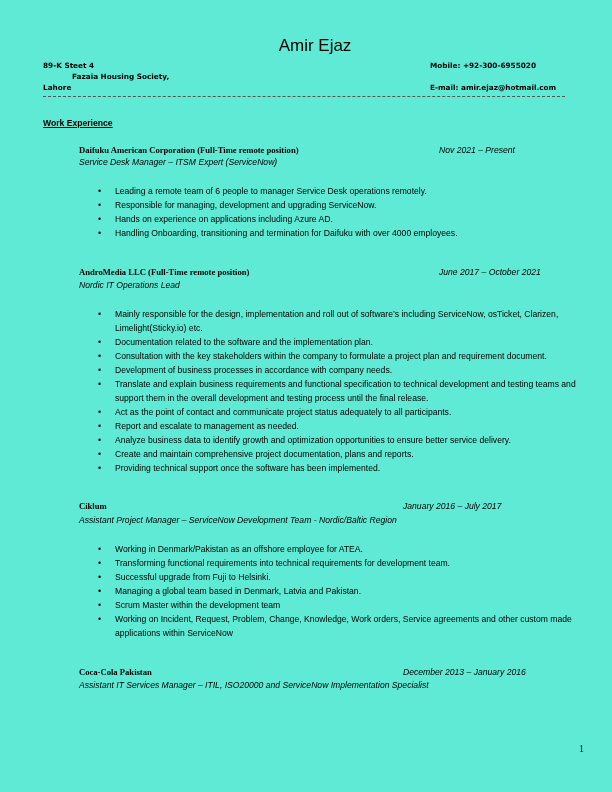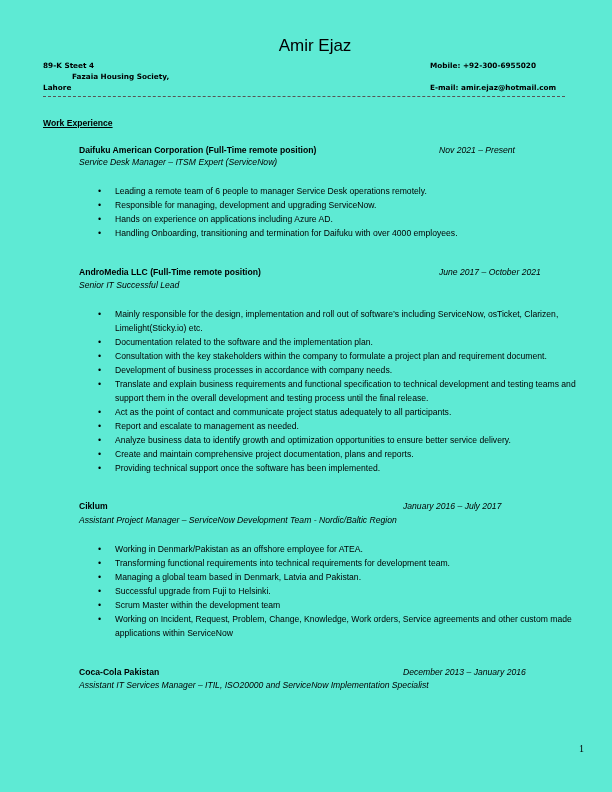--- a/index.html
+++ b/index.html
@@ -4,21 +4,21 @@
 <style>
   html, body { margin: 0; padding: 0; background: #ffffff; }
   body { width: 612px; height: 792px; position: relative; overflow: hidden; color: #000; }
   .page { position: absolute; left: 0; top: 0; width: 612px; height: 792px; background: #5eead4; }
   .abs { position: absolute; white-space: nowrap; }
   .name { left: 0; width: 630px; text-align: center; top: 36px; font-family: "Liberation Sans", sans-serif; font-size: 17px; }
   .contact { font-family: "DejaVu Sans", sans-serif; font-weight: bold; font-size: 7.3px; line-height: 11px; }
   .dash { left: 43px; top: 96px; width: 522px; height: 0; border-top: 1px dashed #555; }
   .body-text { font-family: "Liberation Sans", sans-serif; font-size: 8.6px; }
   .section-title { left: 43px; top: 118px; font-weight: bold; text-decoration: underline; }
-  .company { font-weight: bold; }
+  .company { font-weight: bold; font-family: Liberation Serif, serif; }
   .dates, .role { font-style: italic; }
   ul.bullets { position: absolute; margin: 0; padding: 0; list-style: none; left: 98px; width: 490px; }
   ul.bullets li { position: relative; padding-left: 17px; line-height: 14px; font-family: "Liberation Sans", sans-serif; font-size: 8.6px; white-space: normal; }
   ul.bullets li::before { content: "\2022"; position: absolute; left: 0; top: 0; font-size: 9px; }
   .pagenum { left: 579px; top: 743px; font-family: "Liberation Serif", serif; font-size: 10px; }
 </style>
 </head>
 <body>
 
 <div class="page">
@@ -41,42 +41,42 @@
   <div class="abs body-text role" style="left:79px; top:157px;">Service Desk Manager – ITSM Expert (ServiceNow)</div>
   <ul class="bullets" style="top:184px;">
     <li>Leading a remote team of 6 people to manager Service Desk operations remotely.</li>
     <li>Responsible for managing, development and upgrading ServiceNow.</li>
     <li>Hands on experience on applications including Azure AD.</li>
     <li>Handling Onboarding, transitioning and termination for Daifuku with over 4000 employees.</li>
   </ul>
 
   <div class="abs body-text company" style="left:79px; top:267px;">AndroMedia LLC (Full-Time remote position)</div>
   <div class="abs body-text dates" style="left:439px; top:267px;">June 2017 – October 2021</div>
-  <div class="abs body-text role" style="left:79px; top:280px;">Senior IT Successful Lead</div>
+  <div class="abs body-text role" style="left:79px; top:280px;">Nordic IT Operations Lead</div>
   <ul class="bullets" style="top:307px;">
     <li>Mainly responsible for the design, implementation and roll out of software’s including ServiceNow, osTicket, Clarizen, Limelight(Sticky.io) etc.</li>
     <li>Documentation related to the software and the implementation plan.</li>
     <li>Consultation with the key stakeholders within the company to formulate a project plan and requirement document.</li>
     <li>Development of business processes in accordance with company needs.</li>
     <li>Translate and explain business requirements and functional specification to technical development and testing teams and support them in the overall development and testing process until the final release.</li>
     <li>Act as the point of contact and communicate project status adequately to all participants.</li>
     <li>Report and escalate to management as needed.</li>
     <li>Analyze business data to identify growth and optimization opportunities to ensure better service delivery.</li>
     <li>Create and maintain comprehensive project documentation, plans and reports.</li>
     <li>Providing technical support once the software has been implemented.</li>
   </ul>
 
   <div class="abs body-text company" style="left:79px; top:501px;">Ciklum</div>
   <div class="abs body-text dates" style="left:403px; top:501px;">January 2016 – July 2017</div>
   <div class="abs body-text role" style="left:79px; top:515px;">Assistant Project Manager – ServiceNow Development Team - Nordic/Baltic Region</div>
   <ul class="bullets" style="top:542px;">
     <li>Working in Denmark/Pakistan as an offshore employee for ATEA.</li>
     <li>Transforming functional requirements into technical requirements for development team.</li>
+    <li>Successful upgrade from Fuji to Helsinki.</li>
     <li>Managing a global team based in Denmark, Latvia and Pakistan.</li>
-    <li>Successful upgrade from Fuji to Helsinki.</li>
     <li>Scrum Master within the development team</li>
     <li>Working on Incident, Request, Problem, Change, Knowledge, Work orders, Service agreements and other custom made applications within ServiceNow</li>
   </ul>
 
   <div class="abs body-text company" style="left:79px; top:667px;">Coca-Cola Pakistan</div>
   <div class="abs body-text dates" style="left:403px; top:667px;">December 2013 – January 2016</div>
   <div class="abs body-text role" style="left:79px; top:680px;">Assistant IT Services Manager – ITIL, ISO20000 and ServiceNow Implementation Specialist</div>
 
   <div class="abs pagenum">1</div>
 </div>

